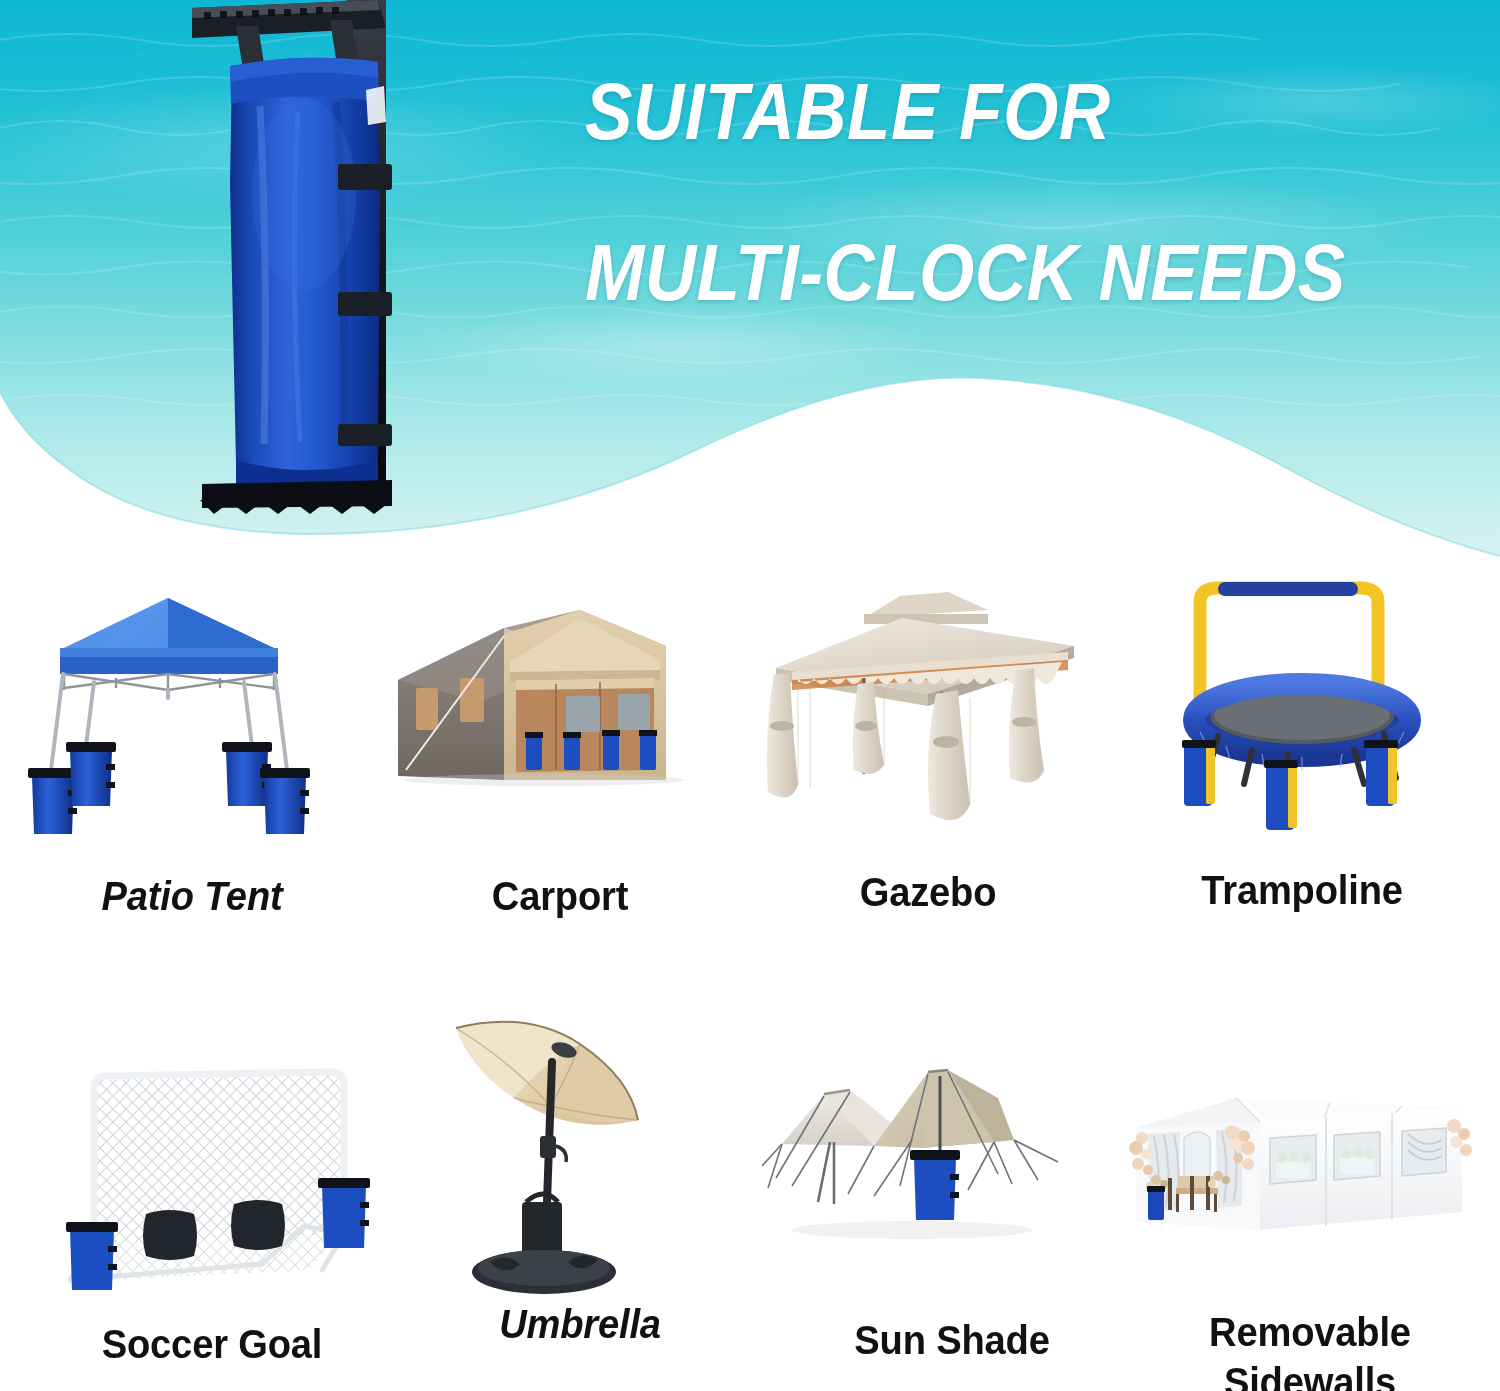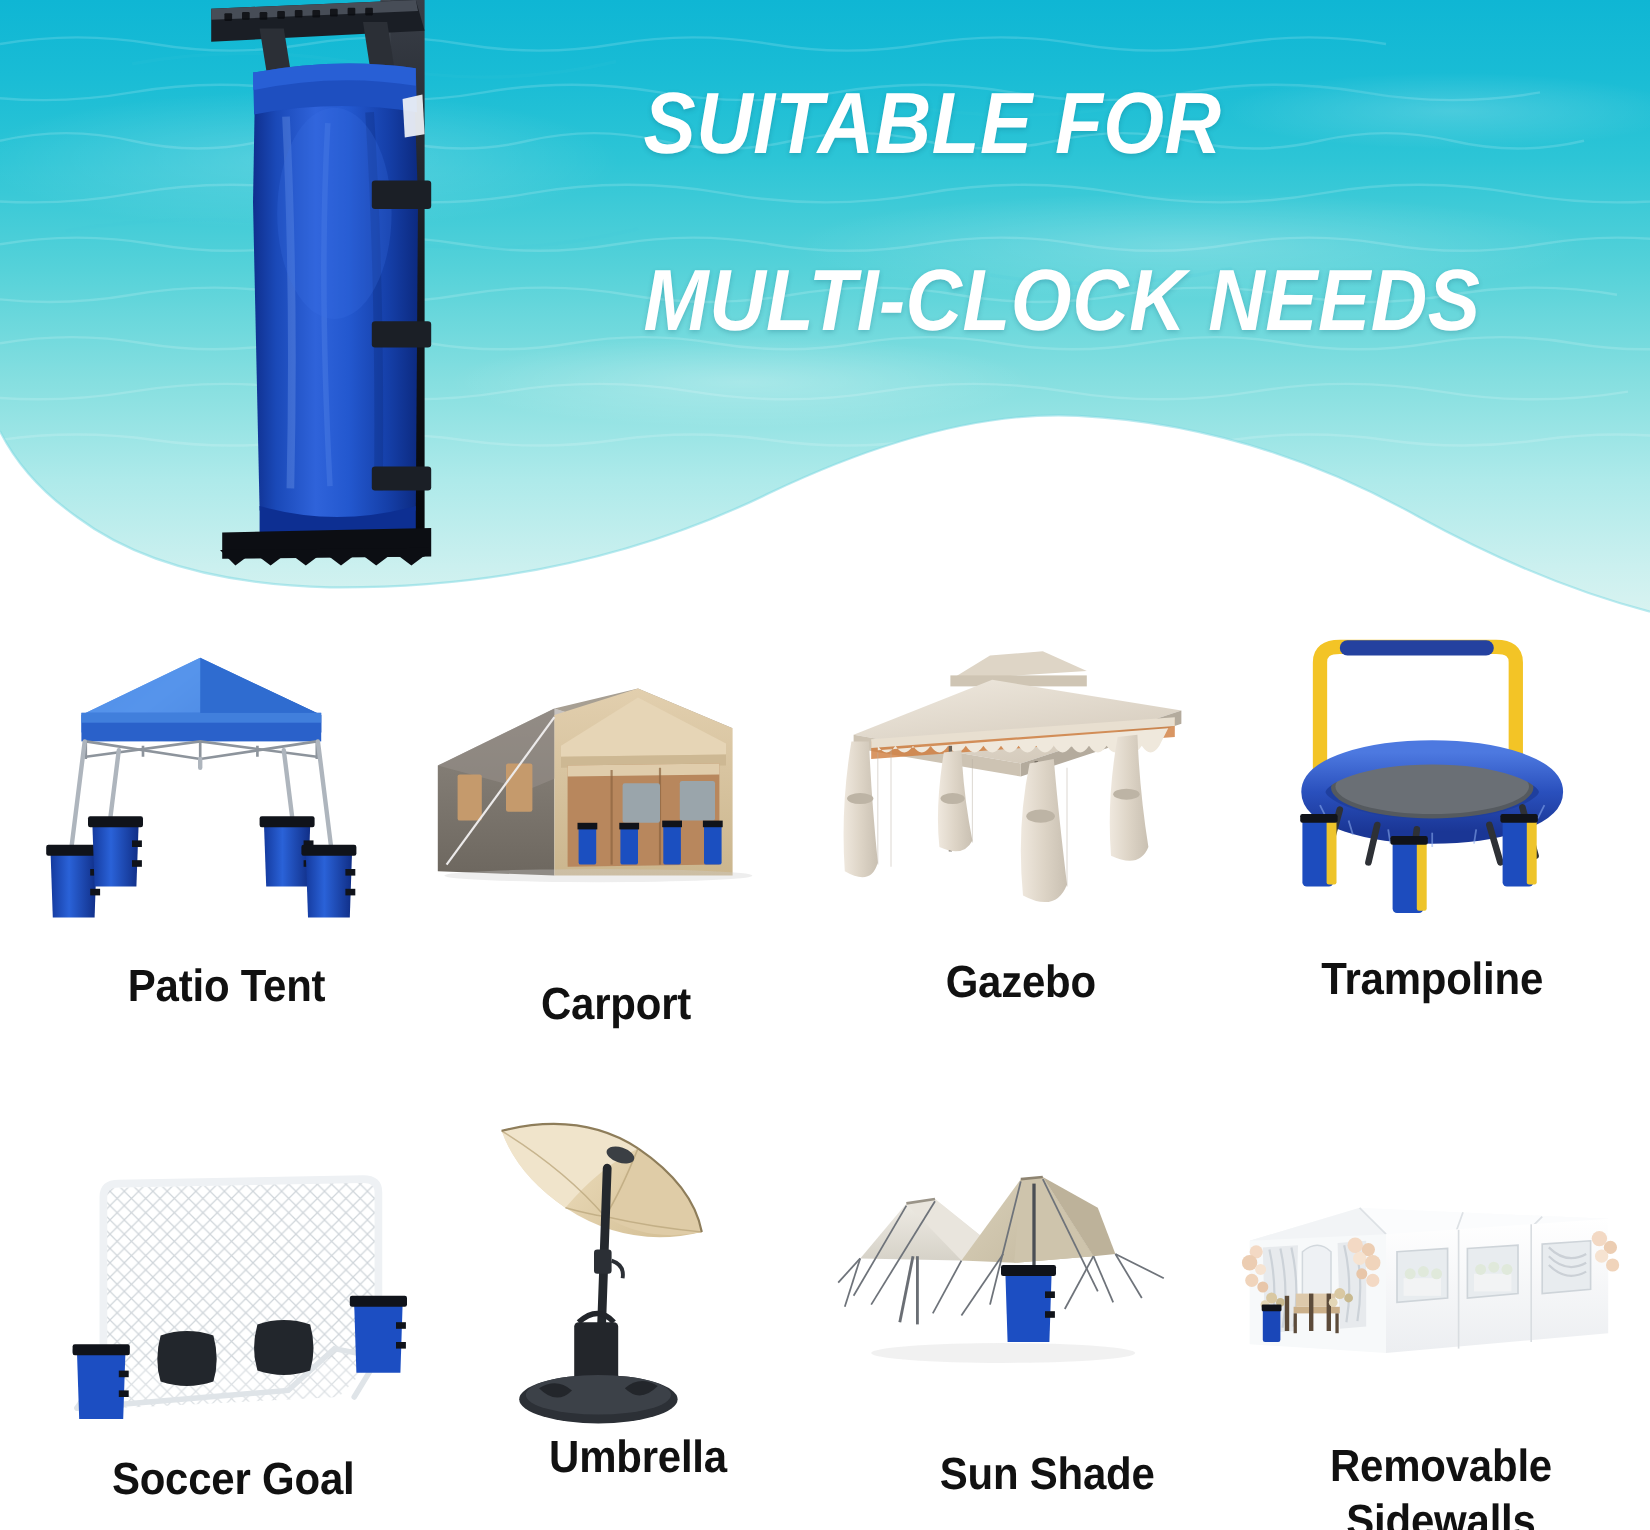--- a/index.html
+++ b/index.html
@@ -141,21 +141,21 @@
     <svg class="hero-mask" viewBox="0 0 1500 560" preserveAspectRatio="none">
       <path d="M0,0 L0,392 Q22,436 70,470 Q150,530 300,534 Q520,536 700,448
                Q860,372 980,378 Q1140,386 1290,470 Q1400,530 1500,556 L1500,560 L0,560 Z" fill="#ffffff"></path>
       <path d="M0,392 Q22,436 70,470 Q150,530 300,534 Q520,536 700,448
                Q860,372 980,378 Q1140,386 1290,470 Q1400,530 1500,556" fill="none" stroke="#7fd8e2" stroke-width="2" opacity=".55"></path>
     </svg>
   </div>
 
   <div class="grid">
 
-    <div class="cell" style="left:30px;top:18px;width:352px;height:360px;">
+    <div class="cell" style="left:16px;top:18px;width:352px;height:360px;font-style:italic;">
       <svg class="art" viewBox="0 0 352 290" style="height:290px;">
         <defs>
           <linearGradient id="tentTop" x1="0" y1="0" x2="1" y2="0.4">
             <stop offset="0" stop-color="#2f6fd6"></stop>
               <stop offset=".45" stop-color="#4d8de8"></stop>
             <stop offset="1" stop-color="#2259bd"></stop>
           </linearGradient>
           <linearGradient id="bagGrad" x1="0" y1="0" x2="1" y2="0">
             <stop offset="0" stop-color="#143a9e"></stop>
               <stop offset=".4" stop-color="#2a62d8"></stop>
@@ -206,21 +206,21 @@
         <g>
           <path d="M248,198 L290,198 L288,256 L250,256 Z" fill="url(#bagGrad)"></path>
           <rect x="244" y="190" width="50" height="10" rx="2" fill="#10131a"></rect>
           <rect x="284" y="212" width="9" height="6" fill="#10131a"></rect>
             <rect x="284" y="230" width="9" height="6" fill="#10131a"></rect>
         </g>
       </svg>
       <div class="label" style="top:296px;">Patio Tent</div>
     </div>
 
-    <div class="cell" style="left:384px;top:40px;width:352px;height:360px;">
+    <div class="cell" style="left:384px;top:24px;width:352px;height:360px;">
       <svg class="art" viewBox="0 0 352 290" style="height:290px;">
         <defs>
           <linearGradient id="cpSide" x1="0" y1="0" x2="0" y2="1">
             <stop offset="0" stop-color="#8e8880"></stop>
               <stop offset="1" stop-color="#6d675f"></stop>
           </linearGradient>
           <linearGradient id="cpFront" x1="0" y1="0" x2="0" y2="1">
             <stop offset="0" stop-color="#e2cfae"></stop>
               <stop offset="1" stop-color="#cbb68e"></stop>
           </linearGradient>
@@ -426,21 +426,21 @@
         <g>
           <path d="M300,142 L344,142 L342,204 L302,204 Z" fill="#1c4ec2"></path>
           <rect x="296" y="134" width="52" height="10" rx="2" fill="#10131a"></rect>
           <rect x="338" y="158" width="9" height="6" fill="#10131a"></rect>
             <rect x="338" y="176" width="9" height="6" fill="#10131a"></rect>
         </g>
       </svg>
       <div class="label" style="top:278px;">Soccer Goal</div>
     </div>
 
-    <div class="cell" style="left:404px;top:446px;width:352px;height:380px;">
+    <div class="cell" style="left:404px;top:446px;width:352px;height:380px;font-style:italic;">
       <svg class="art" viewBox="0 0 352 300" style="height:300px;">
         <defs>
           <linearGradient id="umb" x1="0" y1="0" x2="1" y2="0.5">
             <stop offset="0" stop-color="#f2e8d2"></stop>
               <stop offset=".5" stop-color="#e6d5b2"></stop>
             <stop offset="1" stop-color="#d6c299"></stop>
           </linearGradient>
         </defs>
 
         <path d="M52,22 Q124,4 176,38 Q226,72 234,114 Q168,130 110,92 Q66,62 52,22 Z" fill="url(#umb)"></path>

